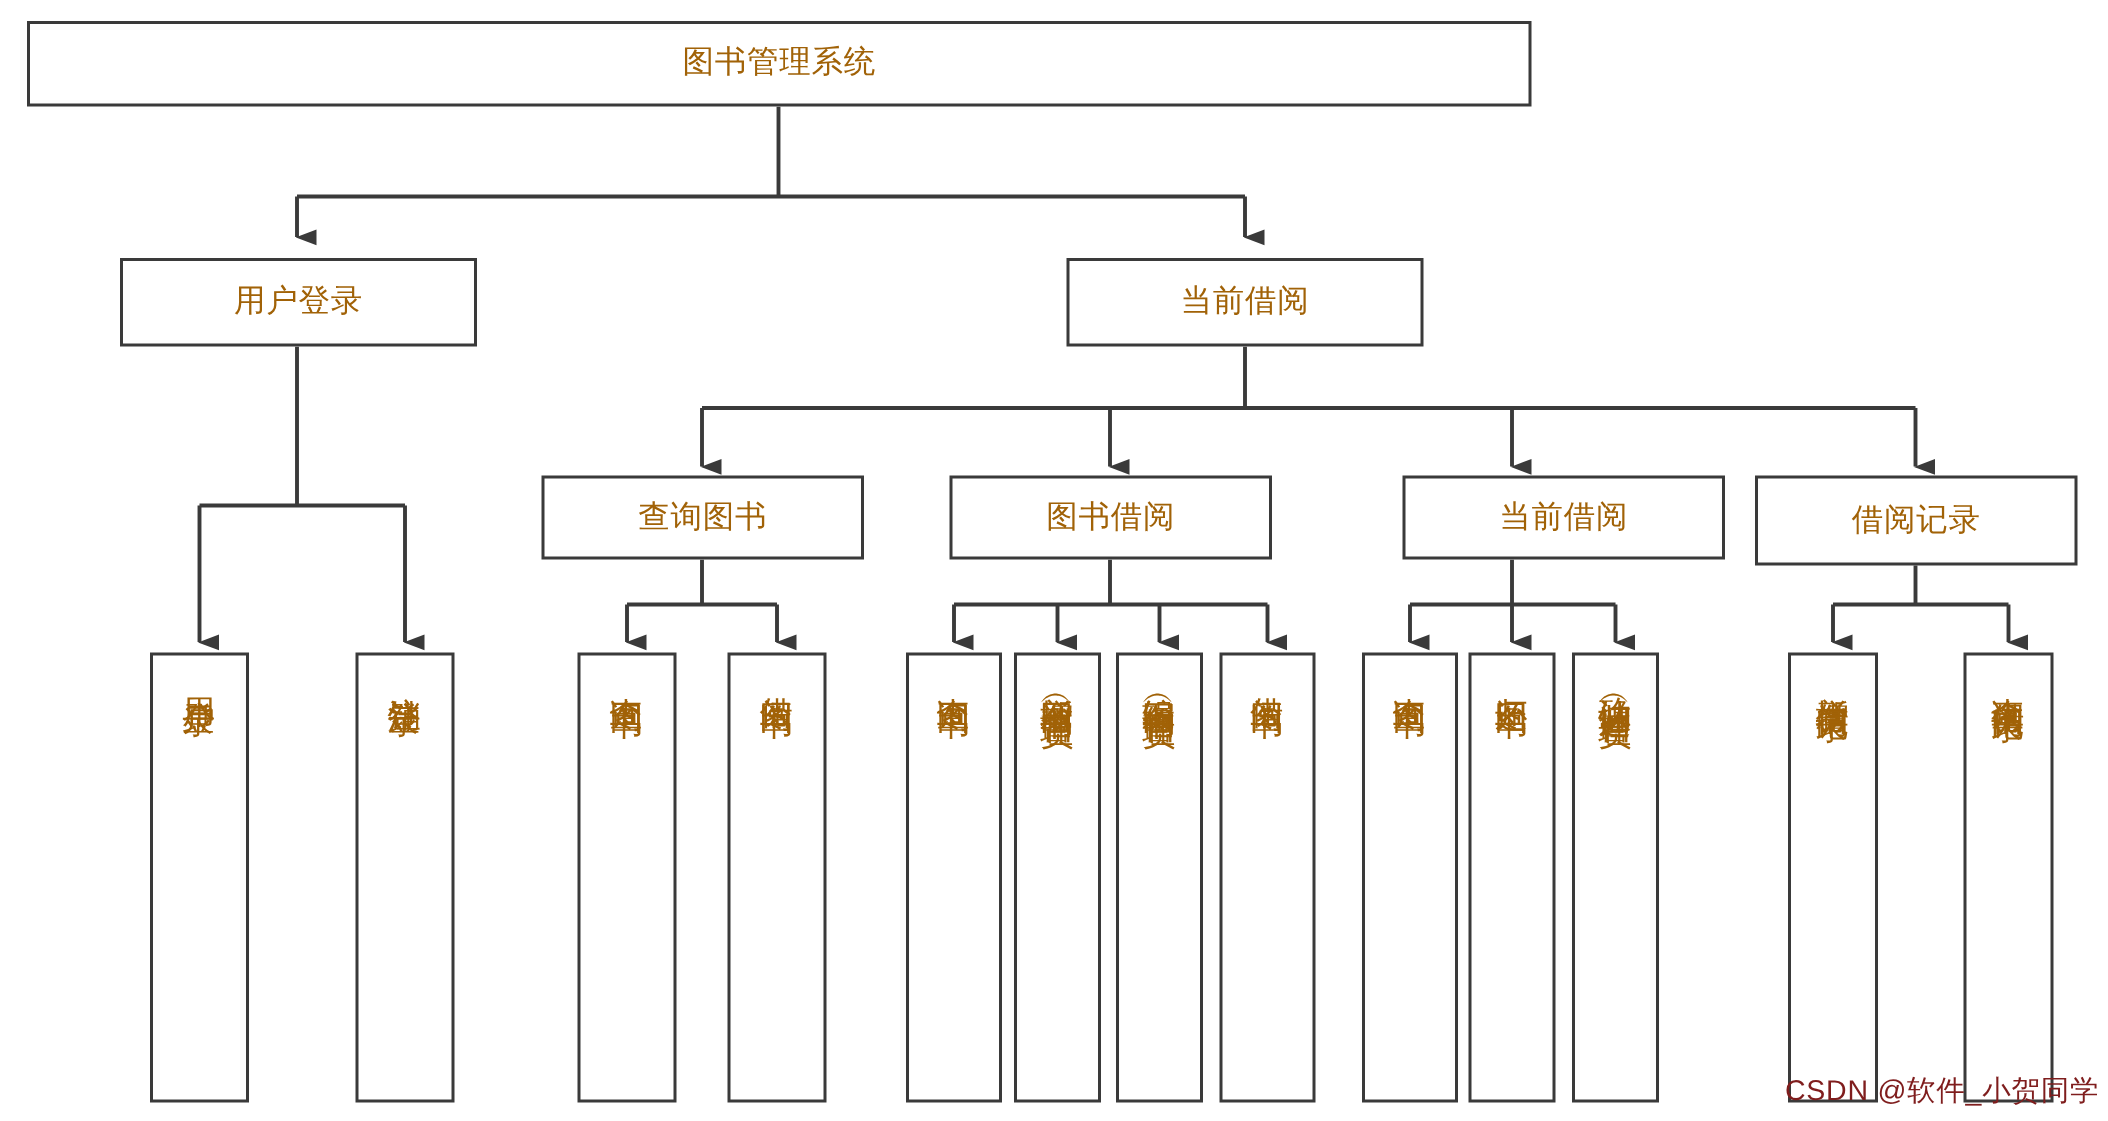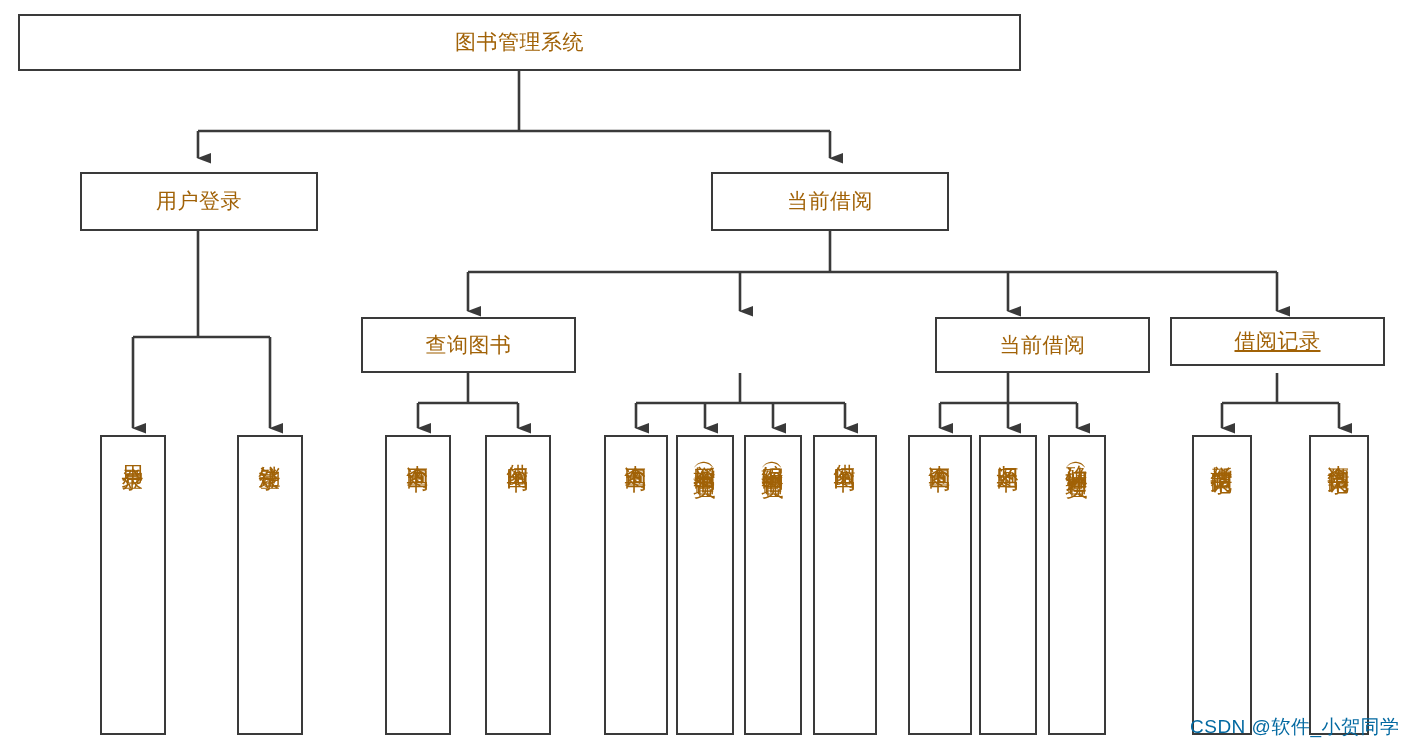--- a/index.html
+++ b/index.html
@@ -55,21 +55,21 @@
   .node.vert .label {
     writing-mode: vertical-rl;
     text-orientation: upright;
     font-size: 22px;
     line-height: 1.05;
     letter-spacing: 2px;
     white-space: nowrap;
   }
   .watermark {
     position: absolute;
-    color: #0369a1;
+    color: #7f1d1d;
     font-size: 19px;
     letter-spacing: 0.5px;
     white-space: nowrap;
     user-select: none;
   }
 </style>
 </head>
 <body>
 
 <div id="canvas">
@@ -133,26 +133,29 @@
   </div>
 
   <div class="node horiz" style="left:711px; top:172px; width:238px; height:59px;">
     <span class="label">当前借阅</span>
   </div>
 
   <div class="node horiz" style="left:361px; top:317px; width:215px; height:56px;">
     <span class="label">查询图书</span>
   </div>
 
+  <div class="node horiz" style="left:633px; top:317px; width:215px; height:56px;">
+    <span class="label">图书借阅</span>
+  </div>
 
   <div class="node horiz" style="left:901px; top:317px; width:215px; height:56px;margin-left:34px;">
     <span class="label">当前借阅</span>
   </div>
 
-  <div class="node horiz" style="left:1170px; top:317px; width:215px; height:49px;text-decoration:underline;">
+  <div class="node horiz" style="left:1170px; top:317px; width:215px; height:60px;">
     <span class="label">借阅记录</span>
   </div>
 
   <div class="node vert" style="left:100px; top:435px; width:66px; height:300px;">
     <span class="label">用户登录</span>
   </div>
 
   <div class="node vert" style="left:237px; top:435px; width:66px; height:300px;">
     <span class="label">注销登录</span>
   </div>

